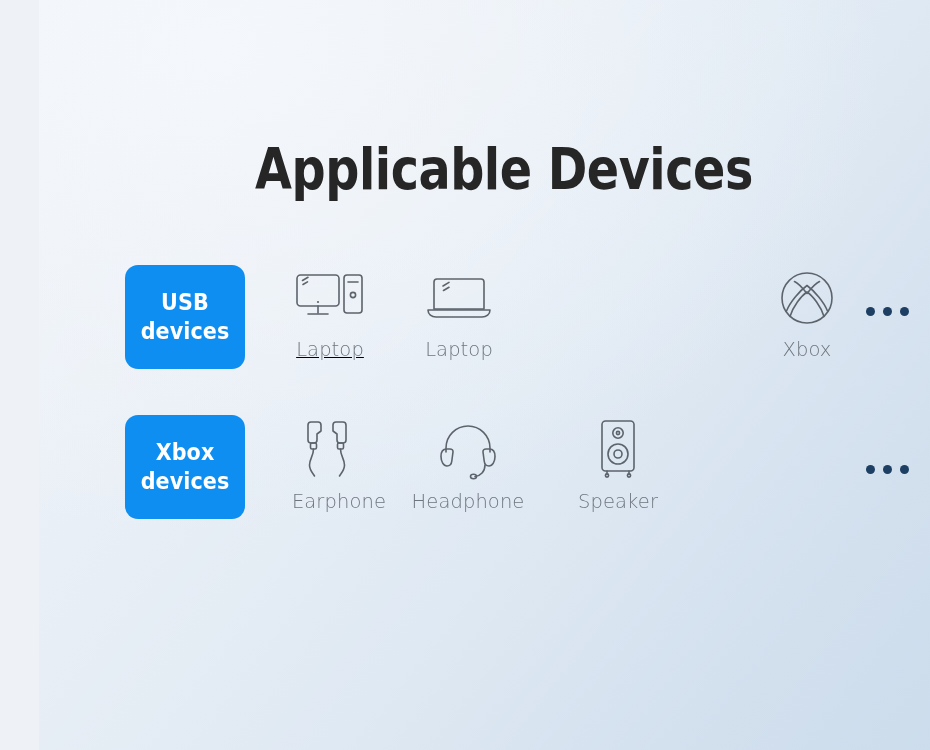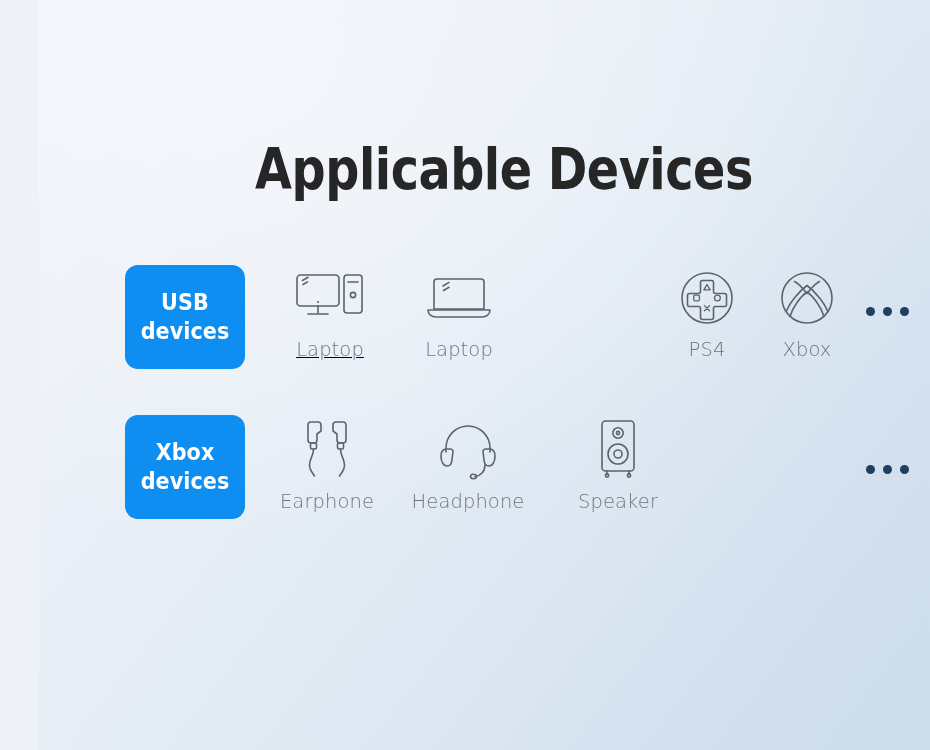--- a/index.html
+++ b/index.html
@@ -112,21 +112,21 @@
   }
 
   
   .row-usb .d0 { left: 0px; text-decoration: underline;   }
   .row-usb .d1 { left: 129px; }
   .row-usb .d2 { left: 261px; }
   .row-usb .d3 { left: 377px; }
   .row-usb .d4 { left: 477px; }
 
   
-  .row-audio .d0 { left: -3px;  }
+  .row-audio .d0 { left: -3px; text-align: right;  }
   .row-audio .d1 { left: 138px; }
   .row-audio .d2 { left: 288px; }
   .row-audio .d3 { left: 412px; }
 
   .row-audio .device .glyph { height: 68px; }
 
   
   .ellipsis {
     position: absolute;
     display: flex;
@@ -179,33 +179,20 @@
           <svg width="70" height="58" viewBox="0 0 70 58">
             <path d="M13 10 h44 a3 3 0 0 1 3 3 v27 h-50 v-27 a3 3 0 0 1 3 -3 z"></path>
             <path d="M4 41 h62 a0 0 0 0 1 0 0 c0 4.4 -3.6 7 -8 7 h-46 c-4.4 0 -8 -2.6 -8 -7 z"></path>
             <path d="M19 17 l6 -3.6 M19.5 21.5 l5.5 -3.2"></path>
           </svg>
         </div>
         <div class="caption">Laptop</div>
       </div>
 
 
-      <div class="device d3">
-        <div class="glyph">
-          <svg width="58" height="58" viewBox="0 0 58 58">
-            <circle cx="29" cy="29" r="25"></circle>
-            <path d="M24.5 11.5 h9 a2 2 0 0 1 2 2 v9 a2 2 0 0 0 2 2 h9 a2 2 0 0 1 2 2 v9 a2 2 0 0 1 -2 2 h-9 a2 2 0 0 0 -2 2 v9 a2 2 0 0 1 -2 2 h-9 a2 2 0 0 1 -2 -2 v-9 a2 2 0 0 0 -2 -2 h-9 a2 2 0 0 1 -2 -2 v-9 a2 2 0 0 1 2 -2 h9 a2 2 0 0 0 2 -2 v-9 a2 2 0 0 1 2 -2 z"></path>
-            <path d="M29 15.5 l3.1 5.4 h-6.2 z" stroke-width="1.3"></path>
-            <rect x="15.8" y="26.2" width="5.6" height="5.6" rx="1" stroke-width="1.3"></rect>
-            <circle cx="39.4" cy="29" r="2.9" stroke-width="1.3"></circle>
-            <path d="M26.4 36.6 l5.2 5.2 M31.6 36.6 l-5.2 5.2" stroke-width="1.3"></path>
-          </svg>
-        </div>
-        <div class="caption">PS4</div>
-      </div>
 
       <div class="device d4">
         <div class="glyph">
           <svg width="58" height="58" viewBox="0 0 58 58">
             <circle cx="29" cy="29" r="25"></circle>
             <path d="M29 24.5 c-4 -5 -9 -10.5 -12.5 -12 M29 24.5 c4 -5 9 -10.5 12.5 -12"></path>
             <path d="M8.5 42 c3.5 -9 13 -20 20.5 -25.5 M49.5 42 c-3.5 -9 -13 -20 -20.5 -25.5"></path>
             <path d="M12 47.5 c3 -10 11 -20.5 17 -24.5 M46 47.5 c-3 -10 -11 -20.5 -17 -24.5"></path>
           </svg>
         </div>

